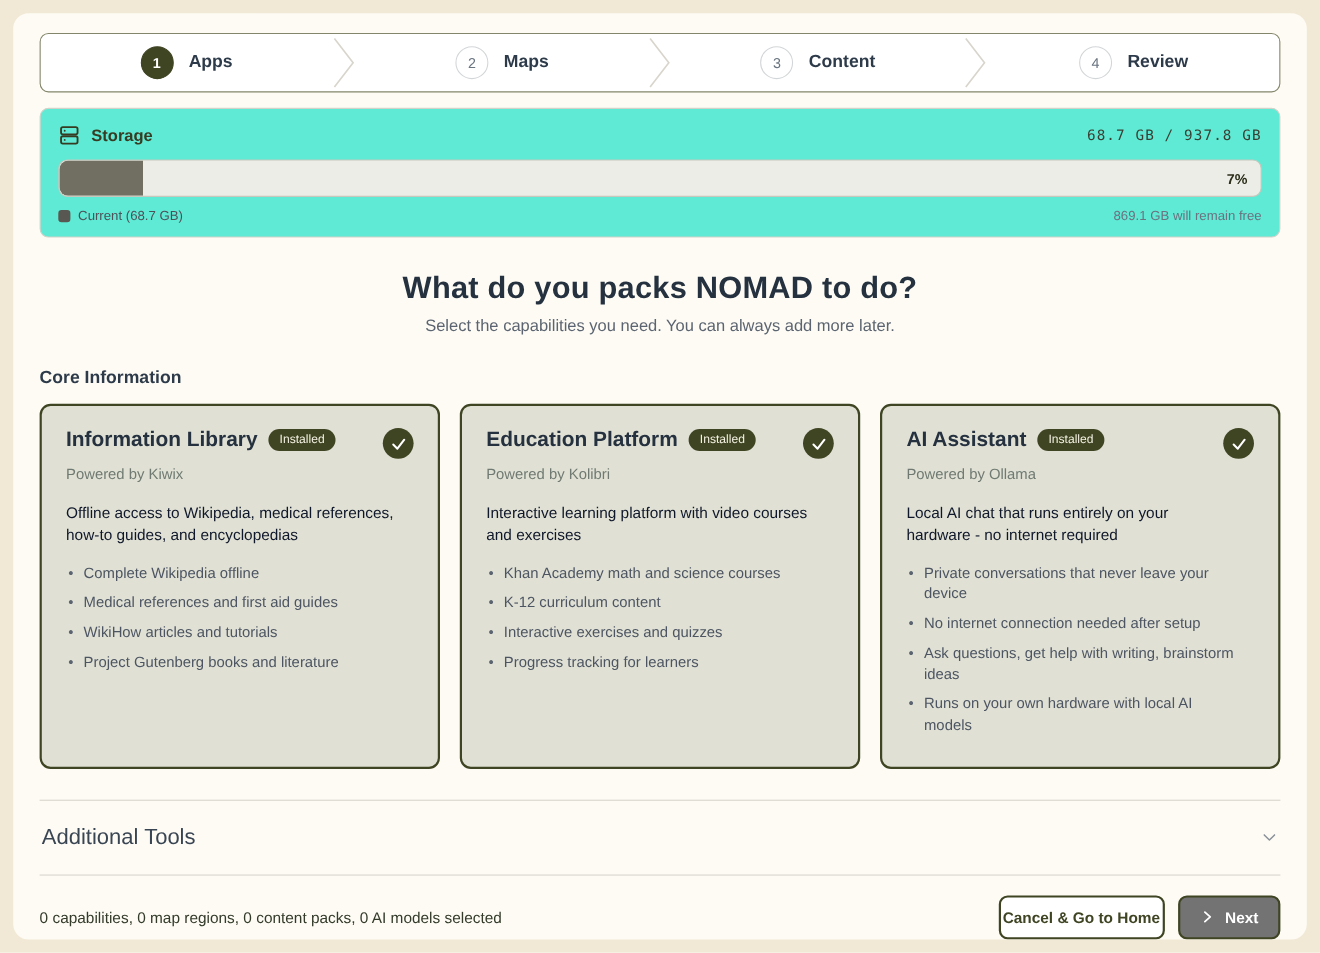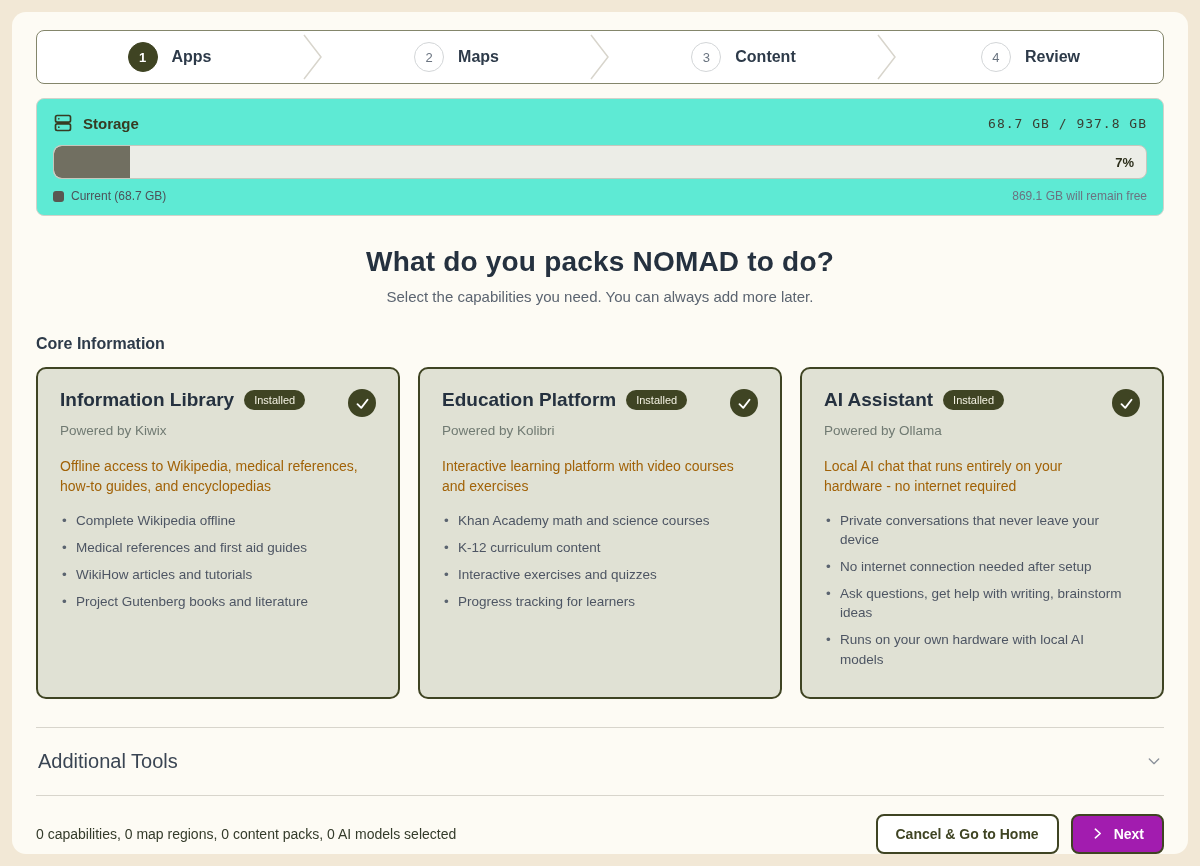--- a/index.html
+++ b/index.html
@@ -142,21 +142,21 @@
     padding: 4px 10px; border-radius: 999px;
     white-space: nowrap;
   }
   .check-circle {
     width: 28px; height: 28px; border-radius: 50%;
     background: #3f4423; flex: 0 0 auto;
     display: flex; align-items: center; justify-content: center;
   }
   .powered { margin-top: 6px; font-size: 13.5px; color: #707a72; }
   .card-desc {
-    margin-top: 18px; font-size: 14px; color: #a16207; line-height: 1.45;
+    margin-top: 18px; font-size: 14px; color: #0f172a; line-height: 1.45;
     max-width: 300px;
   }
   .card-bullets { margin-top: 14px; list-style: none; }
   .card-bullets li {
     font-size: 13.5px; color: #4d5563; line-height: 1.42;
     padding-left: 16px; position: relative; margin-bottom: 8px;
     max-width: 300px;
   }
   .card-bullets li::before {
     content: "•"; position: absolute; left: 2px; color: #5b6470;
@@ -180,24 +180,24 @@
   .footer-actions { display: flex; align-items: center; gap: 12px; }
   .btn {
     font-family: "Liberation Sans", sans-serif;
     font-size: 14px; font-weight: bold;
     border-radius: 8px; height: 40px;
     display: inline-flex; align-items: center; justify-content: center;
     cursor: pointer;
   }
   .btn-outline {
     background: #ffffff; color: #3f4423;
-    border: 2px solid #3f4423; padding: 0 18px;
+    border: 2px solid #3f4423; padding: 0 2px;
   }
   .btn-primary {
-    background: #a21caf; color: #ffffff;
+    background: #737373; color: #ffffff;
     border: 2px solid #3f4423; padding: 0 18px;
     gap: 10px;
   }
 </style>
 </head>
 <body>
 
 <div class="page">
 
   <div class="stepper">

